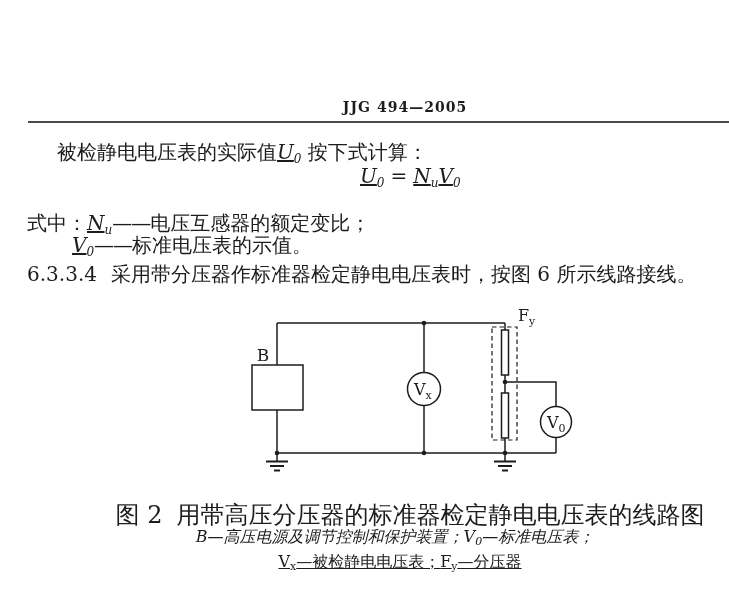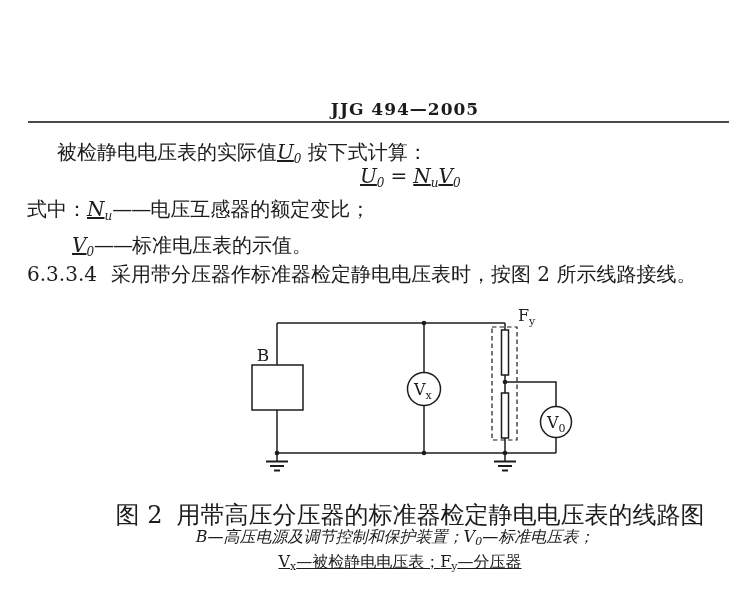--- a/index.html
+++ b/index.html
@@ -3,26 +3,26 @@
 <meta charset="utf-8">
 <style>
   html,body{margin:0;padding:0;}
   body{
     width:729px;height:602px;overflow:hidden;position:relative;
     background:#ffffff;color:#1c1c1c;
     font-family:"DejaVu Serif","Liberation Serif",serif;
   }
   .abs{position:absolute;white-space:nowrap;}
   .doc-number{top:99px;left:405px;transform:translateX(-50%);
-    font-size:17px;font-weight:bold;letter-spacing:1px;}
+    font-size:14px;font-weight:bold;letter-spacing:1px;}
   .rule{top:121px;left:28px;width:701px;height:2px;background:#4a4a4a;}
   .body-text{font-size:20px;line-height:24px;}
   .p1{top:140px;left:57px;}
   .formula{top:164px;left:360px;font-size:20px;}
-  .where1{top:197px;left:27px;}
+  .where1{top:211px;left:27px;}
   .where2{top:233px;left:72px;}
   .section-line{top:262px;left:27px;}
   .var{font-style:italic;font-family:"DejaVu Serif","Liberation Serif",serif;text-decoration:underline;}
   .sub{font-size:12px;vertical-align:-4px;letter-spacing:0;}
   .eq{margin:0 6px;}
   .gap{display:inline-block;width:14px;}
   .dash{letter-spacing:-1px;}
   .diagram-svg{position:absolute;top:298px;left:228px;}
   .caption1{top:499px;left:410px;transform:translateX(-50%);font-size:24px;}
   .caption2{top:527px;left:395px;transform:translateX(-50%);font-size:16px;font-style:italic;}
@@ -47,21 +47,21 @@
 
 <div class="abs body-text where1">
   <span>式中：</span><span class="var"><span>N</span><span class="sub">u</span></span><span class="dash">——</span><span>电压互感器的额定变比；</span>
 </div>
 
 <div class="abs body-text where2">
   <span class="var"><span>V</span><span class="sub">0</span></span><span class="dash">——</span><span>标准电压表的示值。</span>
 </div>
 
 <div class="abs body-text section-line">
-  <span>6.3.3.4</span><span class="gap"></span><span>采用带分压器作标准器检定静电电压表时，按图 2 所示线路接线。</span>
+  <span>6.3.3.4</span><span class="gap"></span><span>采用带分压器作标准器检定静电电压表时，按图 6 所示线路接线。</span>
 </div>
 
 <svg class="diagram-svg" width="360" height="200" viewBox="228 298 360 200">
   <g fill="none" stroke="#1c1c1c" stroke-width="1.5">
 
     <path d="M277,323 H505"></path>
 
     <path d="M277,323 V365"></path>
     <path d="M277,410 V453"></path>
 

